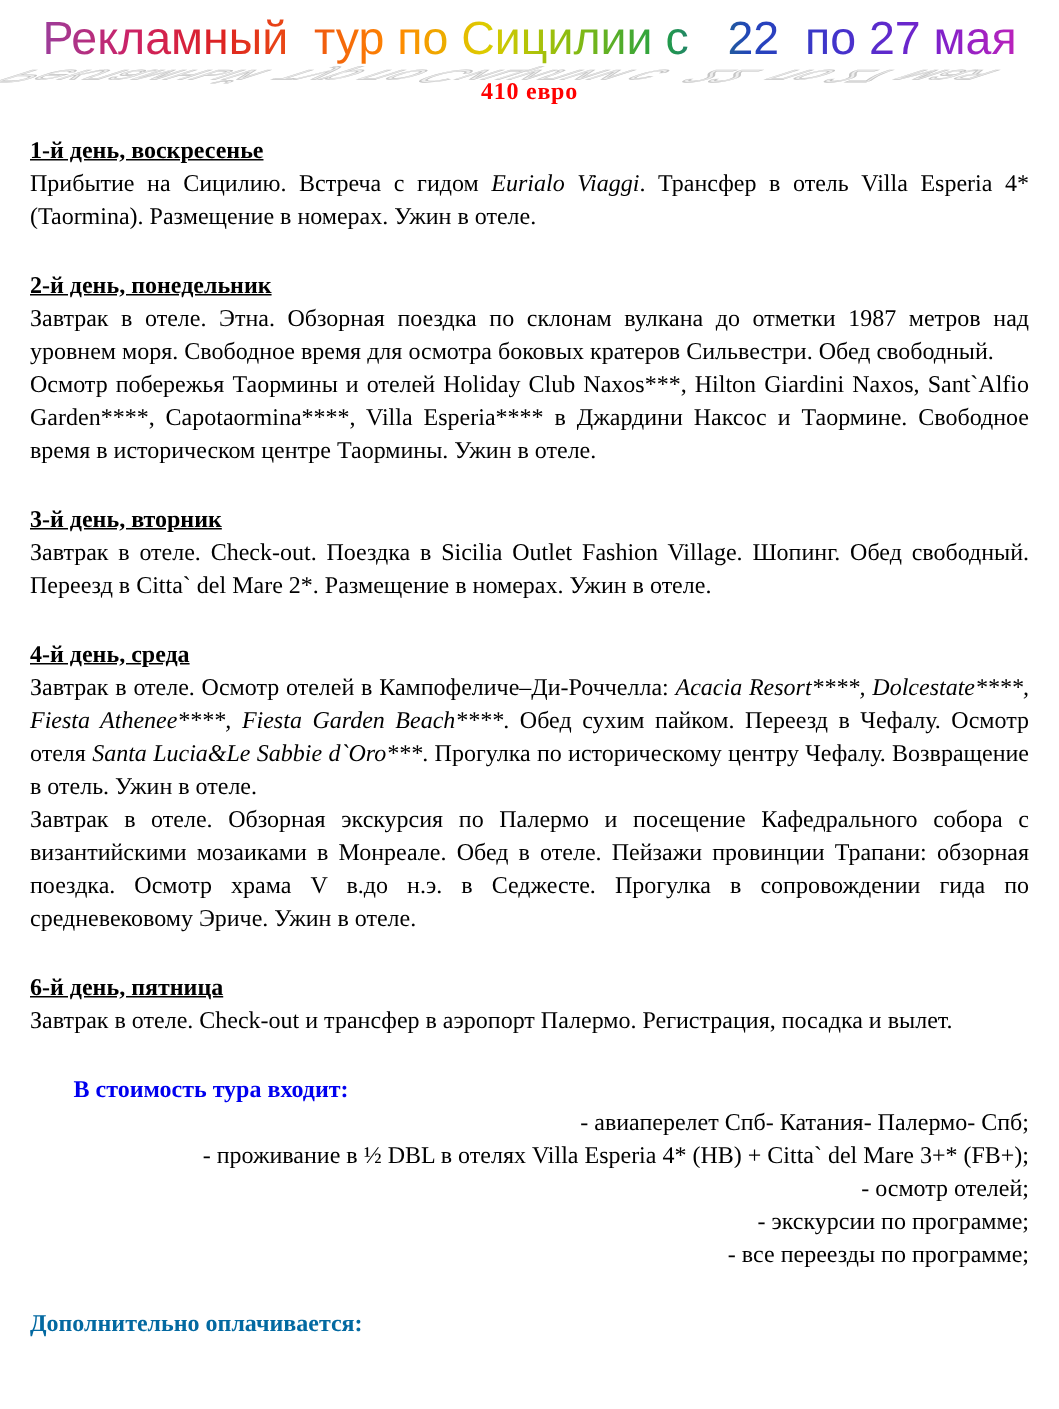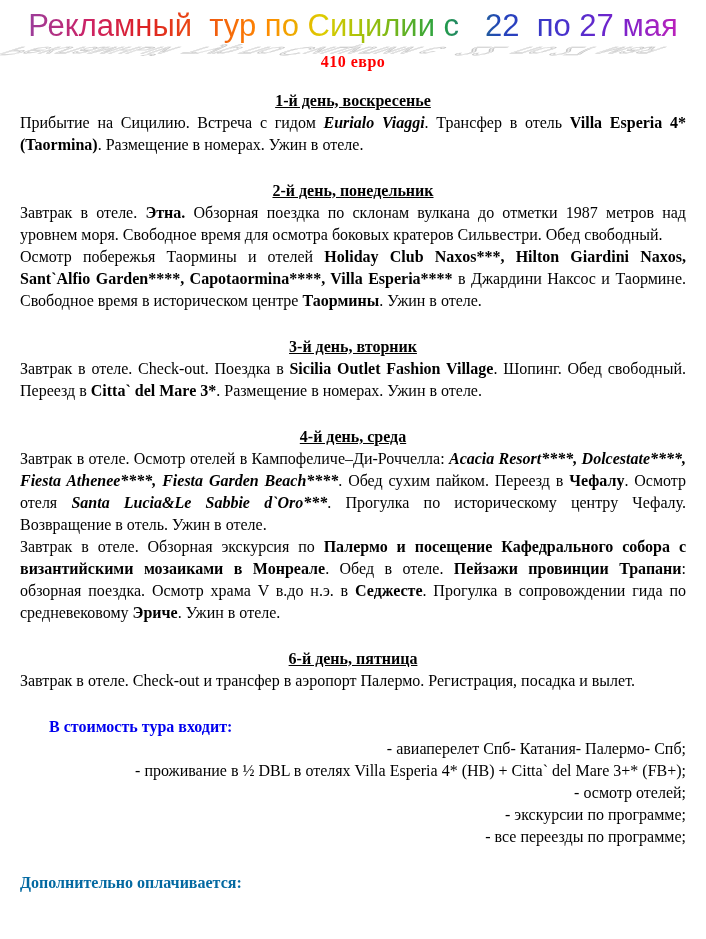--- a/index.html
+++ b/index.html
@@ -40,25 +40,25 @@
   .price {
     text-align:center;
     font-weight:bold;
     font-size:16px; line-height:28px;
     margin-top:4px;
     letter-spacing:0.5px;
   }
   .content { margin-top:0; }
   .day-heading {
     font-size:16px; font-weight:bold; text-decoration:underline;
-    line-height:22px; margin:24px 0 0 0;text-align:center;
+    line-height:22px; margin:24px 0 0 0;
   }
   #days .day-section:first-child .day-heading { margin-top:14px; }
   .para { margin:0; text-align:justify; }
-  .b { font-weight:bold; }
+  .b { font-weight:normal; }
   .i { font-style:italic; }
   .blue-heading { font-weight:bold; line-height:22px; margin:24px 0 0 0; }
   .list-item { line-height:22px; text-align:right; }
 </style>
 </head>
 <body>
 
 <div class="page">
 
   <header class="title-wrap">
@@ -73,21 +73,21 @@
         <h2 class="day-heading">1-й день, воскресенье</h2>
         <p class="para"><span>Прибытие на Сицилию. Встреча с гидом </span><span class="b i">Eurialo Viaggi</span><span>. Трансфер в отель </span><span class="b">Villa Esperia 4* (Taormina)</span><span>. Размещение в номерах. Ужин в отеле.</span></p>
       </section>
       <section class="day-section">
         <h2 class="day-heading">2-й день, понедельник</h2>
         <p class="para"><span>Завтрак в отеле. </span><span class="b">Этна.</span><span>  Обзорная поездка по склонам вулкана до отметки 1987 метров над уровнем моря. Свободное время для осмотра боковых кратеров Сильвестри. Обед свободный.</span></p>
         <p class="para"><span>Осмотр побережья Таормины и отелей </span><span class="b">Holiday Club Naxos***, Hilton Giardini Naxos, Sant`Alfio Garden****, Capotaormina****, Villa Esperia****</span><span> в Джардини Наксос и Таормине. Свободное время в историческом центре </span><span class="b">Таормины</span><span>. Ужин в отеле.</span></p>
       </section>
       <section class="day-section">
         <h2 class="day-heading">3-й день, вторник</h2>
-        <p class="para"><span>Завтрак в отеле. Check-out. Поездка в </span><span class="b">Sicilia Outlet Fashion Village</span><span>. Шопинг. Обед свободный. Переезд в </span><span class="b">Citta` del Mare 3*</span><span>. Размещение в номерах. Ужин в отеле.</span></p>
+        <p class="para"><span>Завтрак в отеле. Check-out. Поездка в </span><span class="b">Sicilia Outlet Fashion Village</span><span>. Шопинг. Обед свободный. Переезд в </span><span class="b">Citta` del Mare 2*</span><span>. Размещение в номерах. Ужин в отеле.</span></p>
       </section>
       <section class="day-section">
         <h2 class="day-heading">4-й день, среда</h2>
         <p class="para"><span>Завтрак в отеле. Осмотр отелей в Кампофеличе–Ди-Роччелла: </span><span class="b i">Acacia Resort****, Dolcestate****, Fiesta Athenee****, Fiesta Garden Beach****</span><span>. Обед сухим пайком. Переезд в </span><span class="b">Чефалу</span><span>. Осмотр отеля </span><span class="b i">Santa Lucia&amp;Le Sabbie d`Oro***</span><span>. Прогулка по историческому центру Чефалу. Возвращение в отель. Ужин в отеле.</span></p>
       </section>
       <section class="day-section">
         <p class="para"><span>Завтрак в отеле. Обзорная экскурсия по </span><span class="b">Палермо и посещение Кафедрального собора с византийскими мозаиками в Монреале</span><span>. Обед в отеле. </span><span class="b">Пейзажи провинции Трапани</span><span>: обзорная поездка. Осмотр храма V в.до н.э. в </span><span class="b">Седжесте</span><span>. Прогулка в сопровождении гида по средневековому </span><span class="b">Эриче</span><span>. Ужин в отеле.</span></p>
       </section>
       <section class="day-section">
         <h2 class="day-heading">6-й день, пятница</h2>

